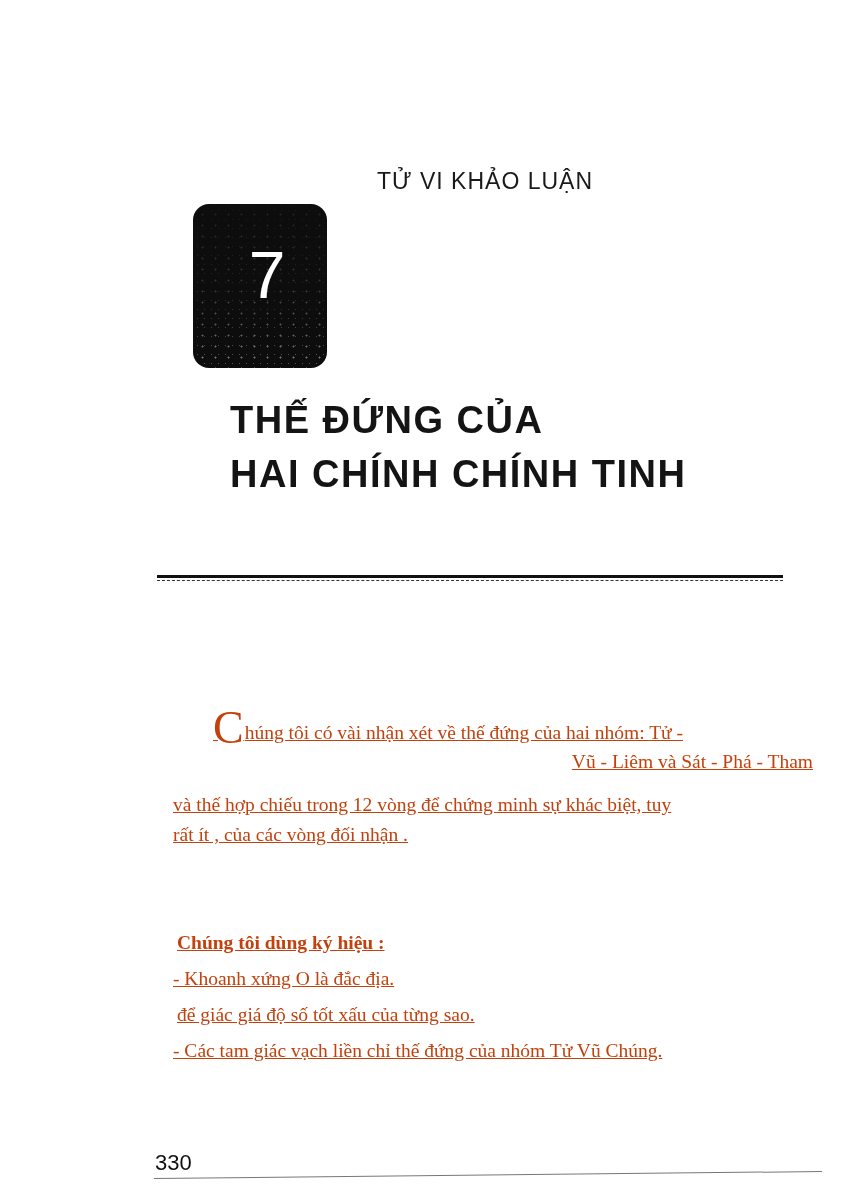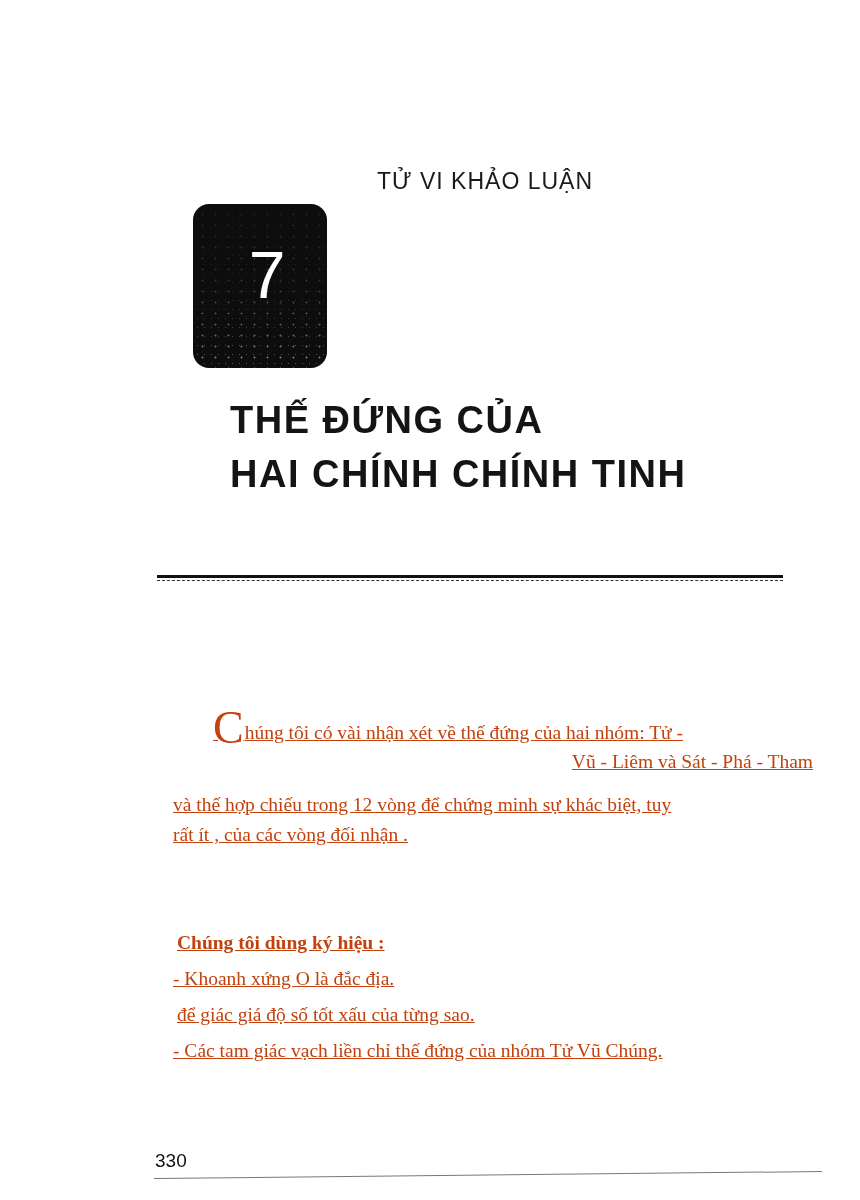--- a/index.html
+++ b/index.html
@@ -147,21 +147,21 @@
       padding-left: 4px;
     }
     .symbols .indent {
       padding-left: 4px;
     }
     .page-number {
       position: absolute;
       left: 155px;
       top: 1150px;
       font-family: "Liberation Sans", sans-serif;
-      font-size: 19px;
+      font-size: 22px;
       color: #111;
     }
     .footer-rule {
       position: absolute;
       left: 154px;
       top: 1178px;
       width: 668px;
       height: 1px;
       background: #777;
       transform: rotate(-0.6deg);

